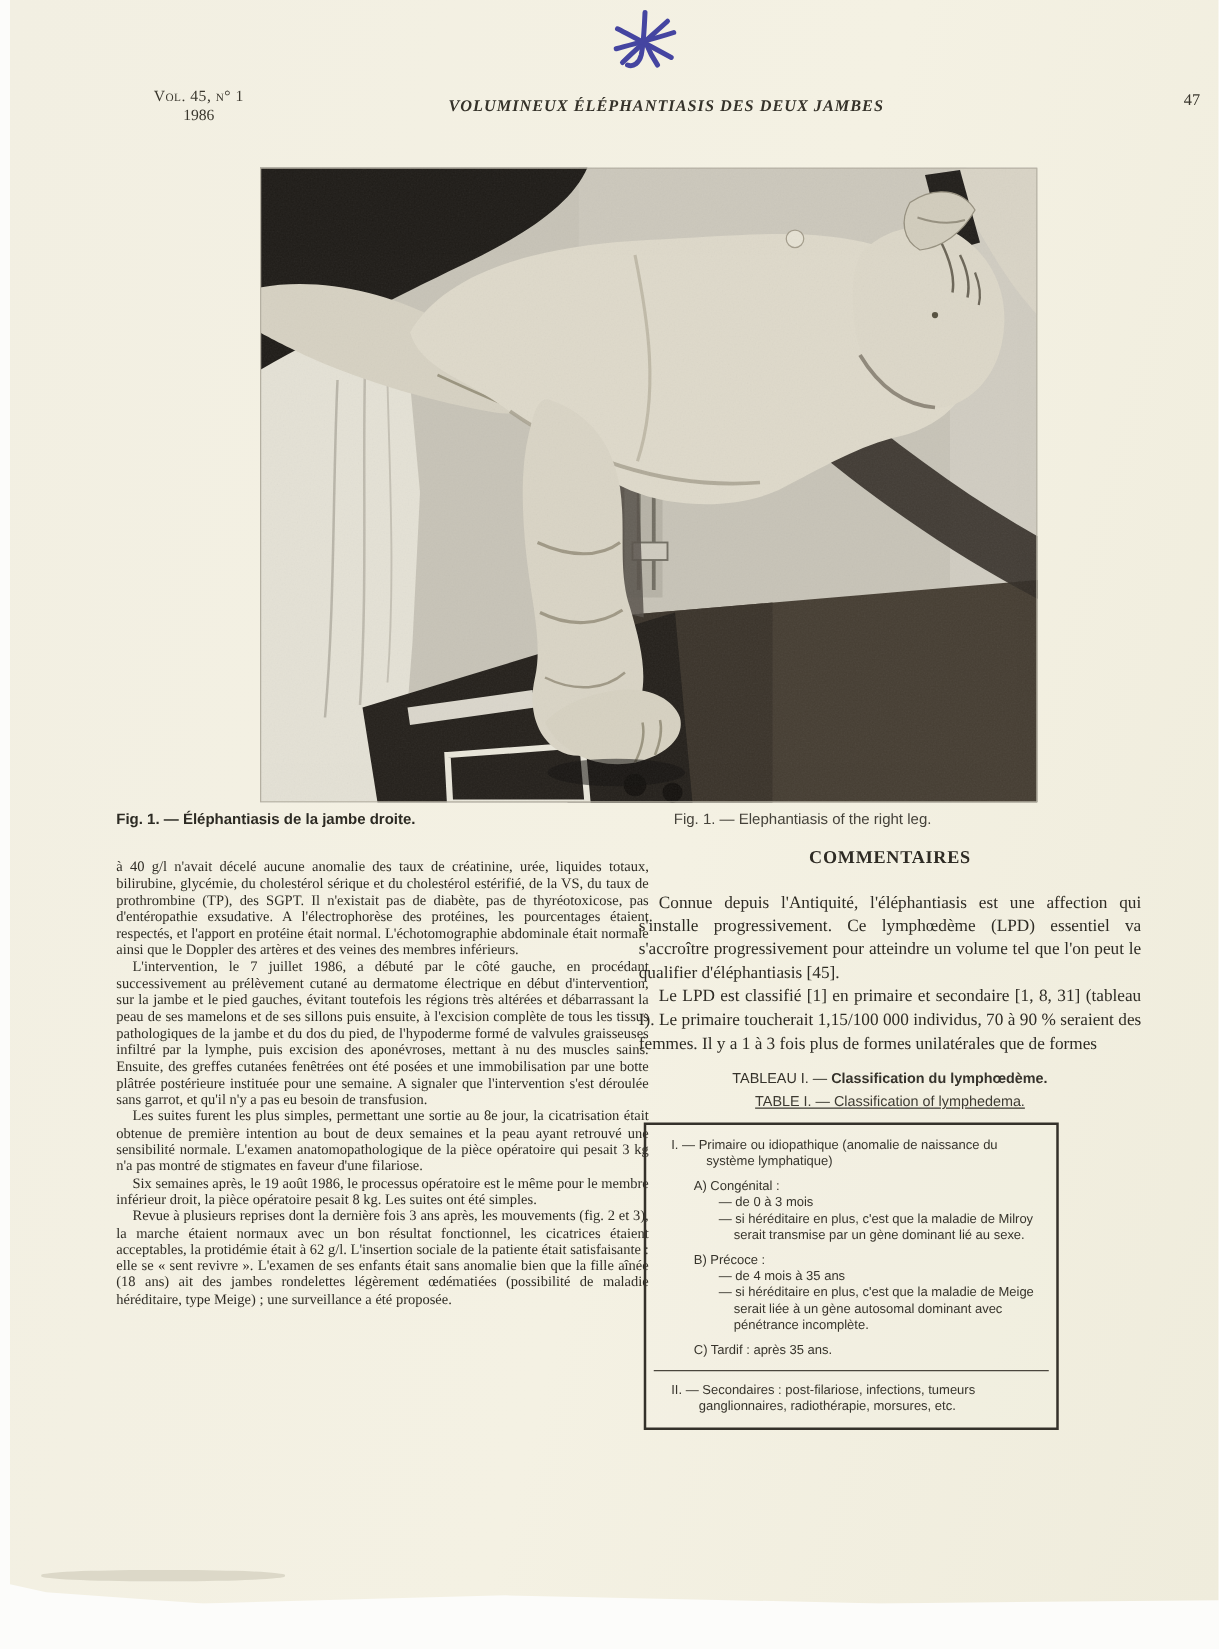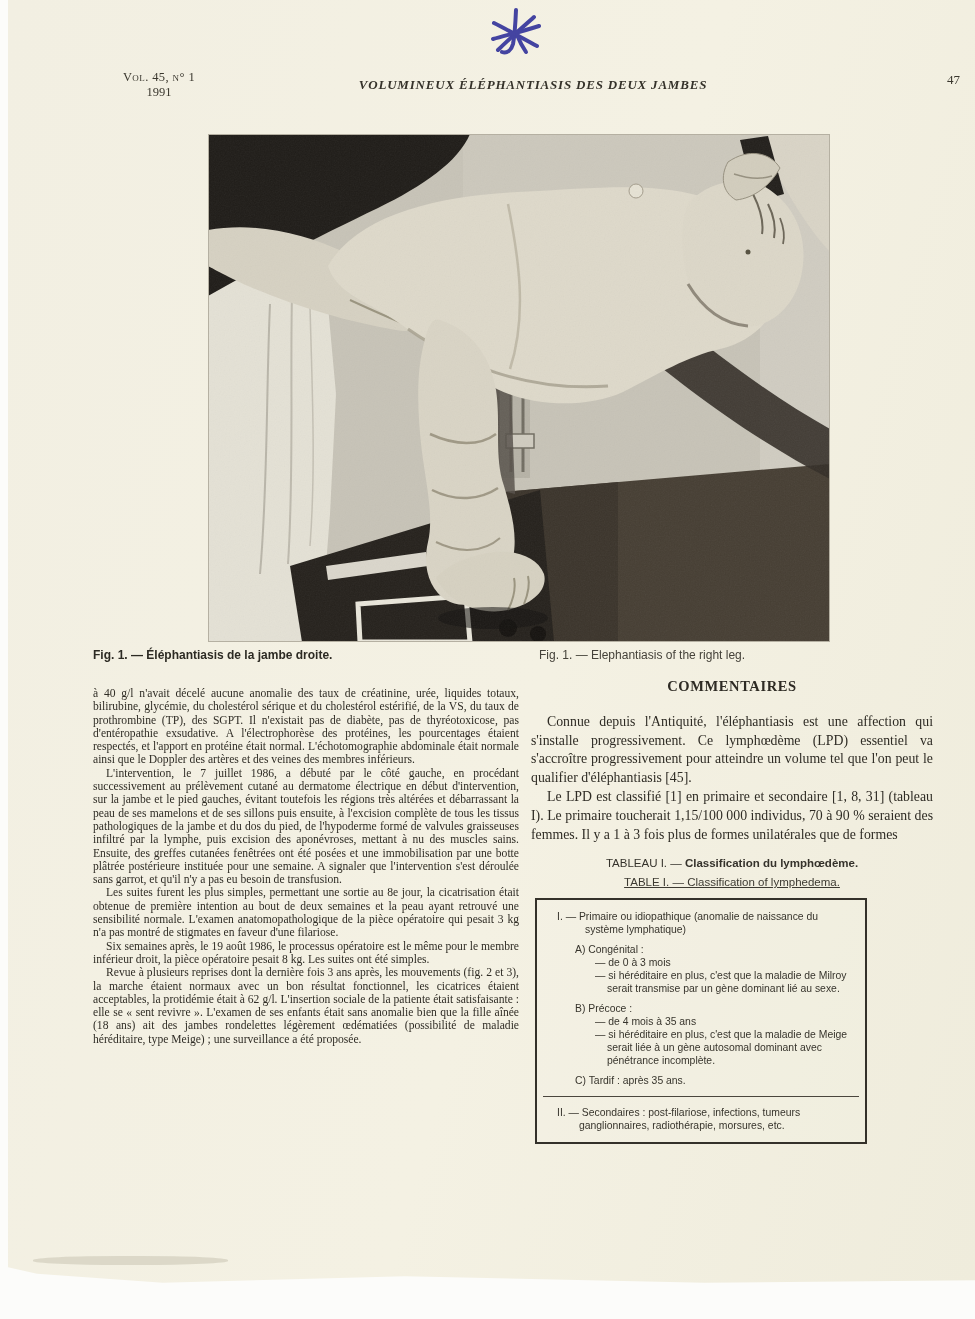--- a/index.html
+++ b/index.html
@@ -19,21 +19,21 @@
   .pageno{position:absolute;left:939px;top:72px;width:40px;font-size:13px;color:#3a372e;}
   .photo{position:absolute;left:200px;top:134px;width:622px;height:508px;}
   .photo svg{display:block;width:100%;height:100%;}
   .cap{position:absolute;top:648px;font-family:"Liberation Sans",sans-serif;font-size:12px;color:#2c2a23;}
   .cap-fr{left:85px;width:430px;font-weight:bold;}
   .cap-en{left:531px;width:400px;color:#45423a;}
   .col-left{position:absolute;left:85px;top:687px;width:426px;
     font-size:11.6px;line-height:13.3px;text-align:justify;color:#2f2c25;}
   .col-left p{margin:0;text-indent:13px;}
   .col-left p.first{text-indent:0;}
-  .col-right{position:absolute;left:523px;top:670px;width:402px;color:#2e2b24;}
+  .col-right{position:absolute;left:503px;top:670px;width:402px;color:#2e2b24;}
   .col-right h2{margin:8px 0 18px 0;text-align:center;font-size:14.5px;letter-spacing:.6px;font-weight:bold;}
   .col-right p{margin:0 0 1px 0;font-size:13.8px;line-height:18.6px;text-align:justify;text-indent:16px;}
   .tcap{margin-top:13px;text-align:center;font-family:"Liberation Sans",sans-serif;font-size:11.5px;color:#35322b;}
   .tcap b{font-weight:bold;}
   .tcap-en{margin-top:7px;text-align:center;font-family:"Liberation Sans",sans-serif;font-size:11.5px;color:#3d3a32;text-decoration:underline;}
   .tbox{margin-top:10px;margin-left:4px;width:332px;border:2px solid #34312a;padding:10px 10px 10px 12px;
     font-family:"Liberation Sans",sans-serif;font-size:10.4px;line-height:13px;color:#37342c;background:rgba(255,255,255,.06);}
   .sec1head{padding-left:36px;text-indent:-28px;}
   .trow{display:flex;margin-top:7px;padding-left:26px;flex-direction:column;}
   .tlabel{width:108px;flex:none;}
@@ -53,21 +53,21 @@
       <path d="M28,4 C27.5,16 27,28 25,38 C23.5,44 19,48 14,46"></path>
       <path d="M6,17 C18,23 34,32 49,40"></path>
       <path d="M46,11 C35,21 21,33 10,44"></path>
       <path d="M5,33 C19,29 36,25 51,20"></path>
       <path d="M38,46 C34,40 31,34 29,29"></path>
     </g>
   </svg>
 
   <div class="vol">
     <div class="l1">Vol. 45, n° 1</div>
-    <div class="l2">1991</div>
+    <div class="l2">1986</div>
   </div>
   <div class="running-title">VOLUMINEUX ÉLÉPHANTIASIS DES DEUX JAMBES</div>
   <div class="pageno">47</div>
 
   <div class="photo">
     <svg viewBox="0 0 622 508" preserveAspectRatio="none">
       <defs>
         <filter id="grainF" x="0" y="0" width="100%" height="100%">
           <feTurbulence type="fractalNoise" baseFrequency="0.8" numOctaves="2" result="n"></feTurbulence>
           <feColorMatrix in="n" type="saturate" values="0"></feColorMatrix>

